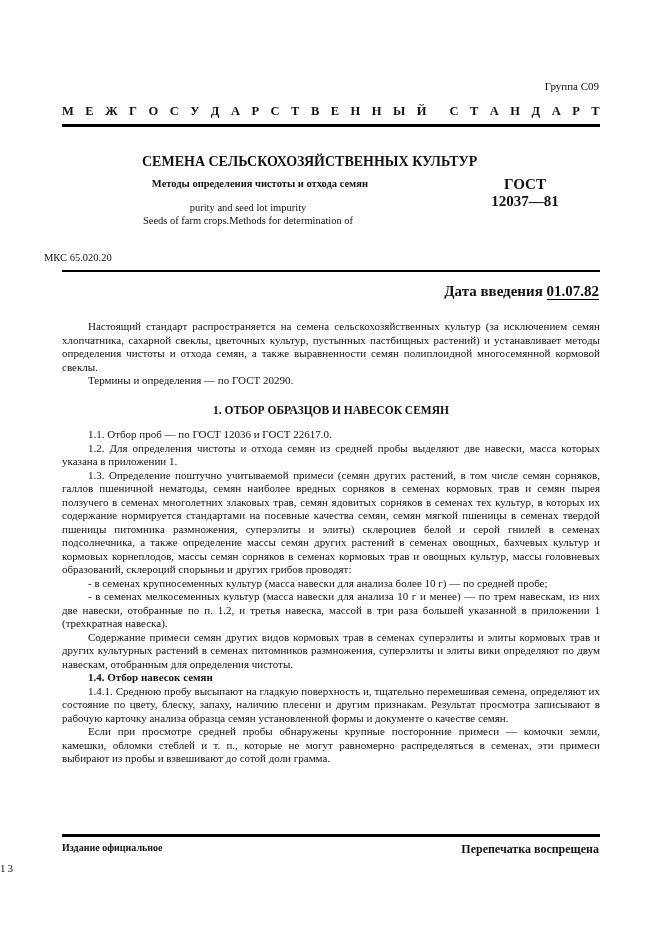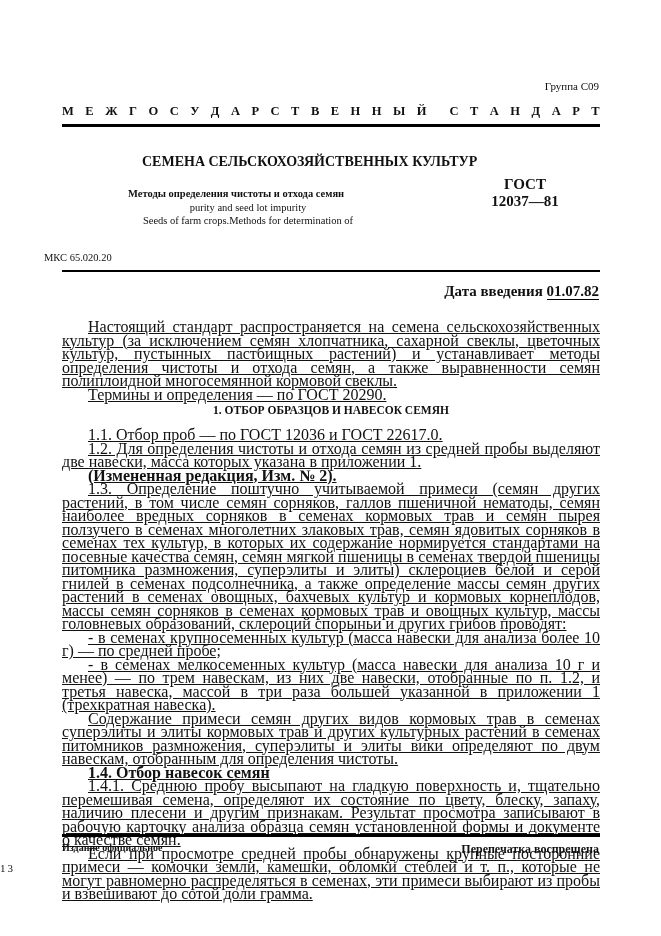--- a/index.html
+++ b/index.html
@@ -5,27 +5,27 @@
   html, body { margin: 0; padding: 0; background: #ffffff; }
   body { width: 661px; height: 936px; position: relative; overflow: hidden;
          font-family: "Liberation Serif", "DejaVu Serif", serif; color: #111; }
   .abs { position: absolute; }
   .group { top: 80px; right: 62px; font-size: 11px; font-weight: normal; }
   .banner { top: 104px; left: 62px; width: 538px; font-size: 12.5px; font-weight: bold;
             display: flex; justify-content: space-between; }
   .rule-thick { left: 62px; width: 538px; height: 3px; background: #000; }
   .rule-thin { left: 62px; width: 538px; height: 1.5px; background: #000; }
   .title-main { top: 154px; left: 110px; font-size: 14px; font-weight: bold; margin-left: 32px; }
-  .title-sub { top: 188px; left: 128px; width: 240px; text-align: left; font-size: 10.5px; font-weight: bold; }
+  .title-sub { top: 178px; left: 128px; width: 240px; text-align: right; font-size: 10.5px; font-weight: bold; }
   .title-en { top: 201px; left: 128px; width: 240px; text-align: center; font-size: 10.5px; line-height: 13px; }
   .gost-id { top: 176px; left: 470px; width: 110px; text-align: center; font-size: 15px; font-weight: bold; line-height: 17px; }
   .mks { top: 252px; left: 44px; font-size: 10.5px; }
   .date { top: 283px; right: 62px; font-size: 15px; font-weight: bold; }
   .date .val { border-bottom: 1.5px solid #000; }
-  .body { left: 62px; width: 538px; font-size: 16px; line-height: 13.5px; text-align: justify; text-decoration: underline; }
+  .body { left: 62px; width: 538px; font-size: 11px; line-height: 13.5px; text-align: justify; }
   .body p { margin: 0; text-indent: 26px; }
   .body p.bold { font-weight: bold; }
   .section { left: 62px; width: 538px; top: 404px; text-align: center; font-size: 11.5px; font-weight: bold; }
   .footer-l { top: 842px; left: 62px; font-size: 10px; font-weight: bold; }
   .footer-r { top: 842px; right: 62px; font-size: 12px; font-weight: bold; }
   .pagenum { top: 862px; left: 0; width: 594px; text-align: left; font-size: 11px; letter-spacing: 2px; }
 </style>
 </head>
 <body>
 
@@ -84,21 +84,20 @@
 <div class="abs body" style="top:320px;">
   <p>Настоящий стандарт распространяется на семена сельскохозяйственных культур (за исключением семян хлопчатника, сахарной свеклы, цветочных культур, пустынных пастбищных растений) и устанавливает методы определения чистоты и отхода семян, а также выравненности семян полиплоидной многосемянной кормовой свеклы.</p>
   <p>Термины и определения — по ГОСТ 20290.</p>
 </div>
 
 <div class="abs section">1. ОТБОР ОБРАЗЦОВ И НАВЕСОК СЕМЯН</div>
 
 <div class="abs body" style="top:428px;" id="section-body">
     <p>1.1. Отбор проб — по ГОСТ 12036 и ГОСТ 22617.0.</p>
     <p>1.2. Для определения чистоты и отхода семян из средней пробы выделяют две навески, масса которых указана в приложении 1.</p>
-    <p class="bold">(Измененная редакция, Изм. № 2).</p>
     <p>1.3. Определение поштучно учитываемой примеси (семян других растений, в том числе семян сорняков, галлов пшеничной нематоды, семян наиболее вредных сорняков в семенах кормовых трав и семян пырея ползучего в семенах многолетних злаковых трав, семян ядовитых сорняков в семенах тех культур, в которых их содержание нормируется стандартами на посевные качества семян, семян мягкой пшеницы в семенах твердой пшеницы питомника размножения, суперэлиты и элиты) склероциев белой и серой гнилей в семенах подсолнечника, а также определение массы семян других растений в семенах овощных, бахчевых культур и кормовых корнеплодов, массы семян сорняков в семенах кормовых трав и овощных культур, массы головневых образований, склероций спорыньи и других грибов проводят:</p>
     <p>- в семенах крупносеменных культур (масса навески для анализа более 10 г) — по средней пробе;</p>
     <p>- в семенах мелкосеменных культур (масса навески для анализа 10 г и менее) — по трем навескам, из них две навески, отобранные по п. 1.2, и третья навеска, массой в три раза большей указанной в приложении 1 (трехкратная навеска).</p>
     <p>Содержание примеси семян других видов кормовых трав в семенах суперэлиты и элиты кормовых трав и других культурных растений в семенах питомников размножения, суперэлиты и элиты вики определяют по двум навескам, отобранным для определения чистоты.</p>
     <p class="bold">1.4. Отбор навесок семян</p>
     <p>1.4.1. Среднюю пробу высыпают на гладкую поверхность и, тщательно перемешивая семена, определяют их состояние по цвету, блеску, запаху, наличию плесени и другим признакам. Результат просмотра записывают в рабочую карточку анализа образца семян установленной формы и документе о качестве семян.</p>
     <p>Если при просмотре средней пробы обнаружены крупные посторонние примеси — комочки земли, камешки, обломки стеблей и т. п., которые не могут равномерно распределяться в семенах, эти примеси выбирают из пробы и взвешивают до сотой доли грамма.</p>
   </div>
 
 <div class="abs rule-thick" style="top:834px;"></div>

